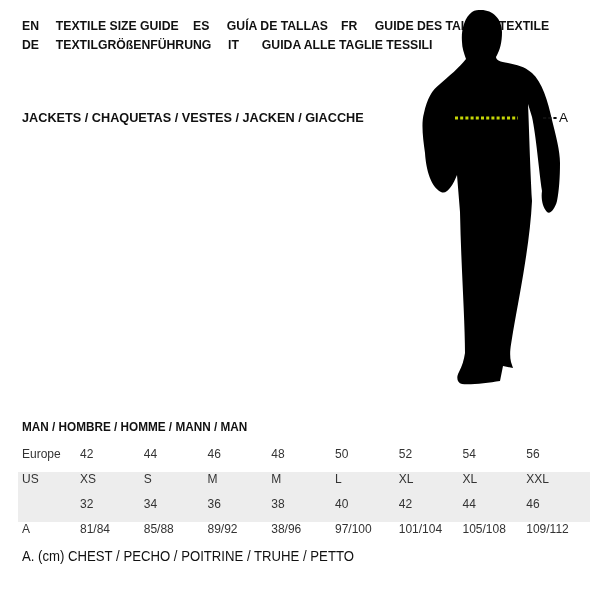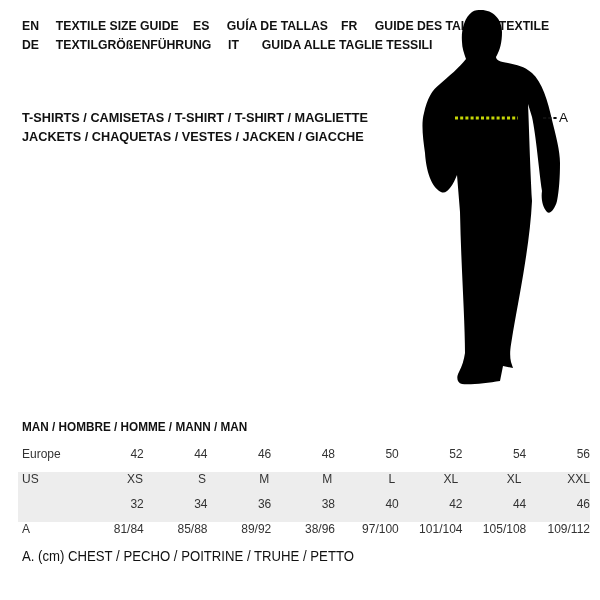--- a/index.html
+++ b/index.html
@@ -27,23 +27,23 @@
   .pointer-line{stroke:var(--c-text,#111);stroke-width:1.8;stroke-dasharray:3.2 2;fill:none;}
   .measure-a{position:absolute;left:559px;top:110px;font-size:13.5px;line-height:15px;}
 
   
   .man-title{position:absolute;left:22px;top:419px;font-size:12.5px;font-weight:bold;line-height:16px;white-space:nowrap;}
 
   
   .table{position:absolute;left:18px;top:447px;width:572px;font-size:12px;color:var(--c-table-text,#333);}
   .thead{height:15px;line-height:15px;background:var(--c-header-bar-bg,#c7c7c7);padding-left:4px;box-sizing:border-box;color:#1a1a1a;}
   .trow{display:flex;height:25px;line-height:15.4px;}
-  .trow.shaded{background:var(--c-shaded-row-bg,#ededed);gap:46px;}
+  .trow.shaded{background:var(--c-shaded-row-bg,#ededed);}
   .tlabel{width:62px;box-sizing:border-box;padding-left:4px;}
-  .tcell{flex:1;text-align:right;}
+  .tcell{flex:1;text-align:left;}
 
   
   .footnote{position:absolute;left:22px;top:548px;font-size:14px;font-weight:normal;line-height:16px;white-space:nowrap;}
 </style>
 </head>
 <body>
 
 <div class="canvas">
 
   <div class="lang-block">
@@ -58,21 +58,20 @@
     </div>
     <div class="lang-row condensed">
       <span class="lang-code">DE</span><span>TEXTILGRÖßENFÜHRUNG</span>
     </div>
     <div class="lang-row condensed">
       <span class="lang-code">IT</span><span>GUIDA ALLE TAGLIE TESSILI</span>
     </div>
   </div>
 
   <div class="categories">
-    <div class="cat-line"><span class="condensed">T-SHIRTS / CAMISETAS / T-SHIRT / T-SHIRT / MAGLIETTE</span></div>
     <div class="cat-line"><span class="condensed">JACKETS / CHAQUETAS / VESTES / JACKEN / GIACCHE</span></div>
   </div>
 
   <svg class="figure" viewBox="0 0 180 385" xmlns="http://www.w3.org/2000/svg">
     <path d="
       M61,5
       C73,5 82,14 82,27
       C82,37 80,45 76,52
       C76,55 80,57 88,58
       C97,60 104,61 112,68

